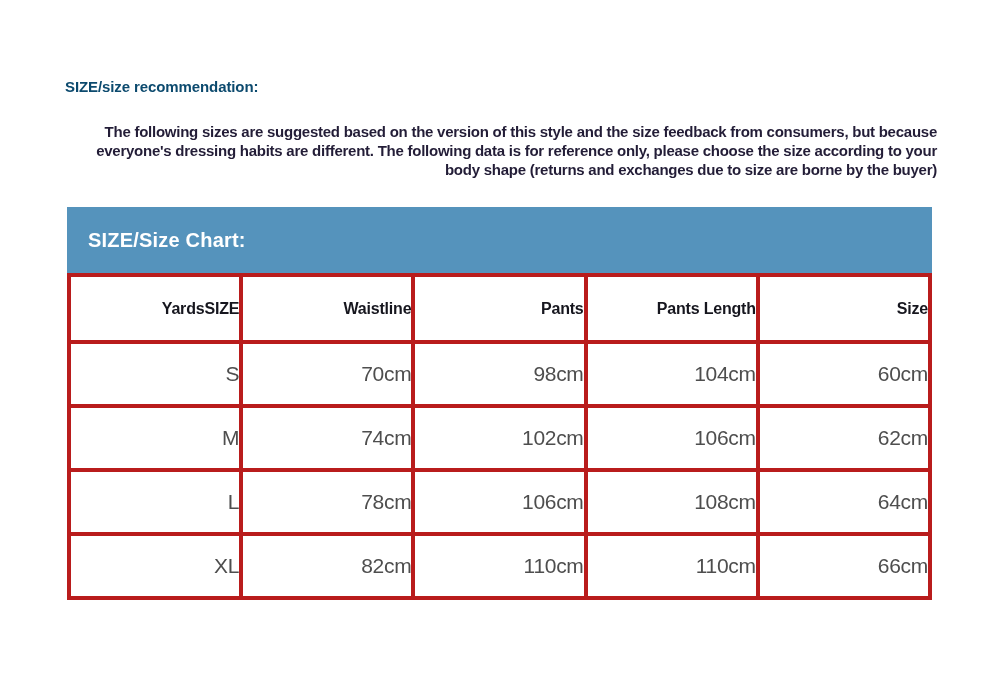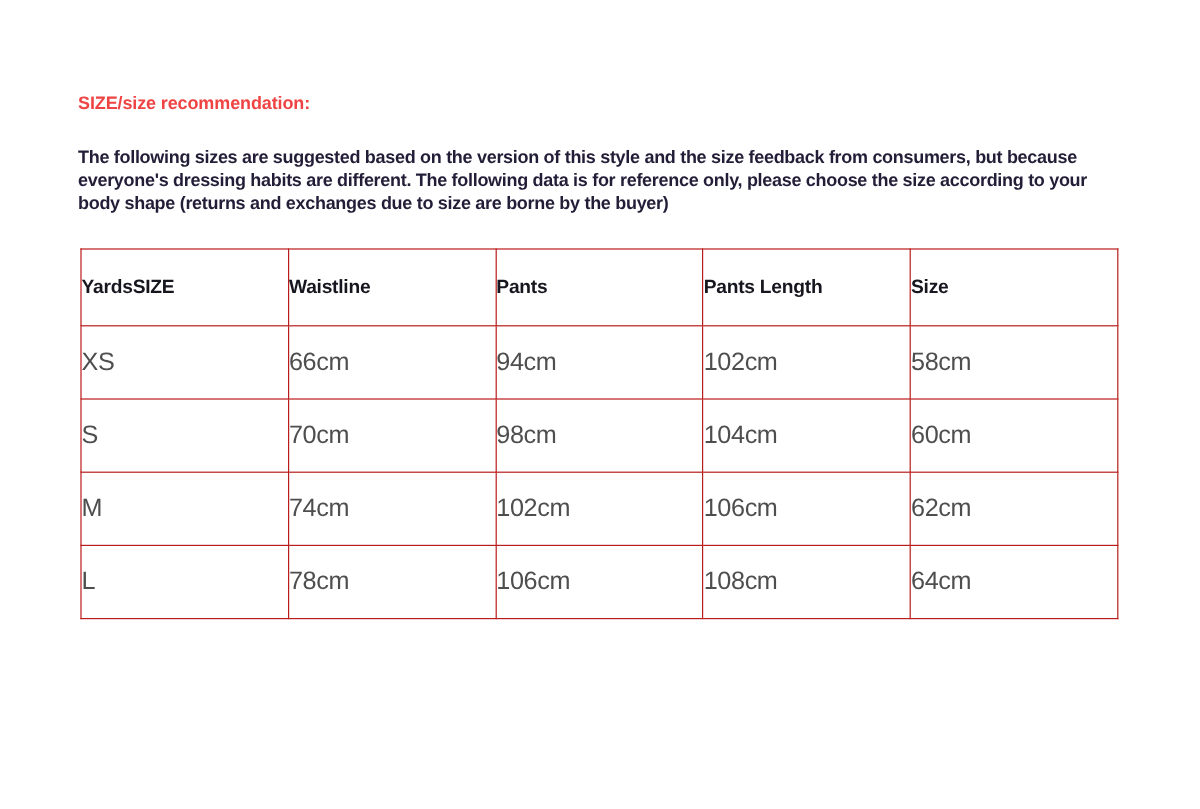--- a/index.html
+++ b/index.html
@@ -11,31 +11,32 @@
     width: 1000px;
     height: 674px;
     font-family: "Liberation Sans", sans-serif;
     overflow: hidden;
   }
   .heading {
     margin: 78px 65px 0 65px;
     font-size: 15px;
     line-height: 18px;
     font-weight: 700;
-    color: #ef4444;
+    color: #0c4a6e;
     letter-spacing: -0.1px;
   }
   .desc {
     margin: 26px 65px 0 65px;
     width: 872px;
     font-size: 15px;
     line-height: 19px;
     font-weight: 700;
     color: #231d37;
     letter-spacing: -0.25px;
+    text-align: right;
   }
   .chart {
     margin: 28px 0 0 67px;
     width: 865px;
   }
   .chart-titlebar {
     height: 66px;
     background: #5593bc;
     display: flex;
     align-items: center;
@@ -47,22 +48,22 @@
     font-weight: 700;
     letter-spacing: 0.2px;
   }
   table.size-table {
     width: 100%;
     border-collapse: collapse;
     table-layout: fixed;
   }
   .size-table th,
   .size-table td {
-    border: 1px solid #b91c1c;
-    text-align: left;
+    border: 4px solid #b91c1c;
+    text-align: right;
     vertical-align: middle;
     padding: 0;
     background: #ffffff;
   }
   .size-table th {
     height: 63px;
     font-size: 16px;
     font-weight: 700;
     color: #16161e;
     letter-spacing: -0.2px;
@@ -79,39 +80,35 @@
 <body>
 
 <div>
 
   <h2 class="heading">SIZE/size recommendation:</h2>
 
   <p class="desc">The following sizes are suggested based on the version of this style and the size feedback from consumers, but because everyone's dressing habits are different. The following data is for reference only, please choose the size according to your body shape (returns and exchanges due to size are borne by the buyer)</p>
 
   <div class="chart">
 
+    <div class="chart-titlebar">
+      <span class="chart-title">SIZE/Size Chart:</span>
+    </div>
 
     <table class="size-table">
       <thead>
         <tr>
           <th>YardsSIZE</th>
           <th>Waistline</th>
           <th>Pants</th>
           <th>Pants Length</th>
           <th>Size</th>
         </tr>
       </thead>
       <tbody>
-        <tr>
-          <td>XS</td>
-          <td>66cm</td>
-          <td>94cm</td>
-          <td>102cm</td>
-          <td>58cm</td>
-        </tr>
         <tr>
           <td>S</td>
           <td>70cm</td>
           <td>98cm</td>
           <td>104cm</td>
           <td>60cm</td>
         </tr>
         <tr>
           <td>M</td>
           <td>74cm</td>
@@ -119,17 +116,24 @@
           <td>106cm</td>
           <td>62cm</td>
         </tr>
         <tr>
           <td>L</td>
           <td>78cm</td>
           <td>106cm</td>
           <td>108cm</td>
           <td>64cm</td>
         </tr>
+        <tr>
+          <td>XL</td>
+          <td>82cm</td>
+          <td>110cm</td>
+          <td>110cm</td>
+          <td>66cm</td>
+        </tr>
       </tbody>
     </table>
 
   </div>
 </div>
 
 </body></html>

